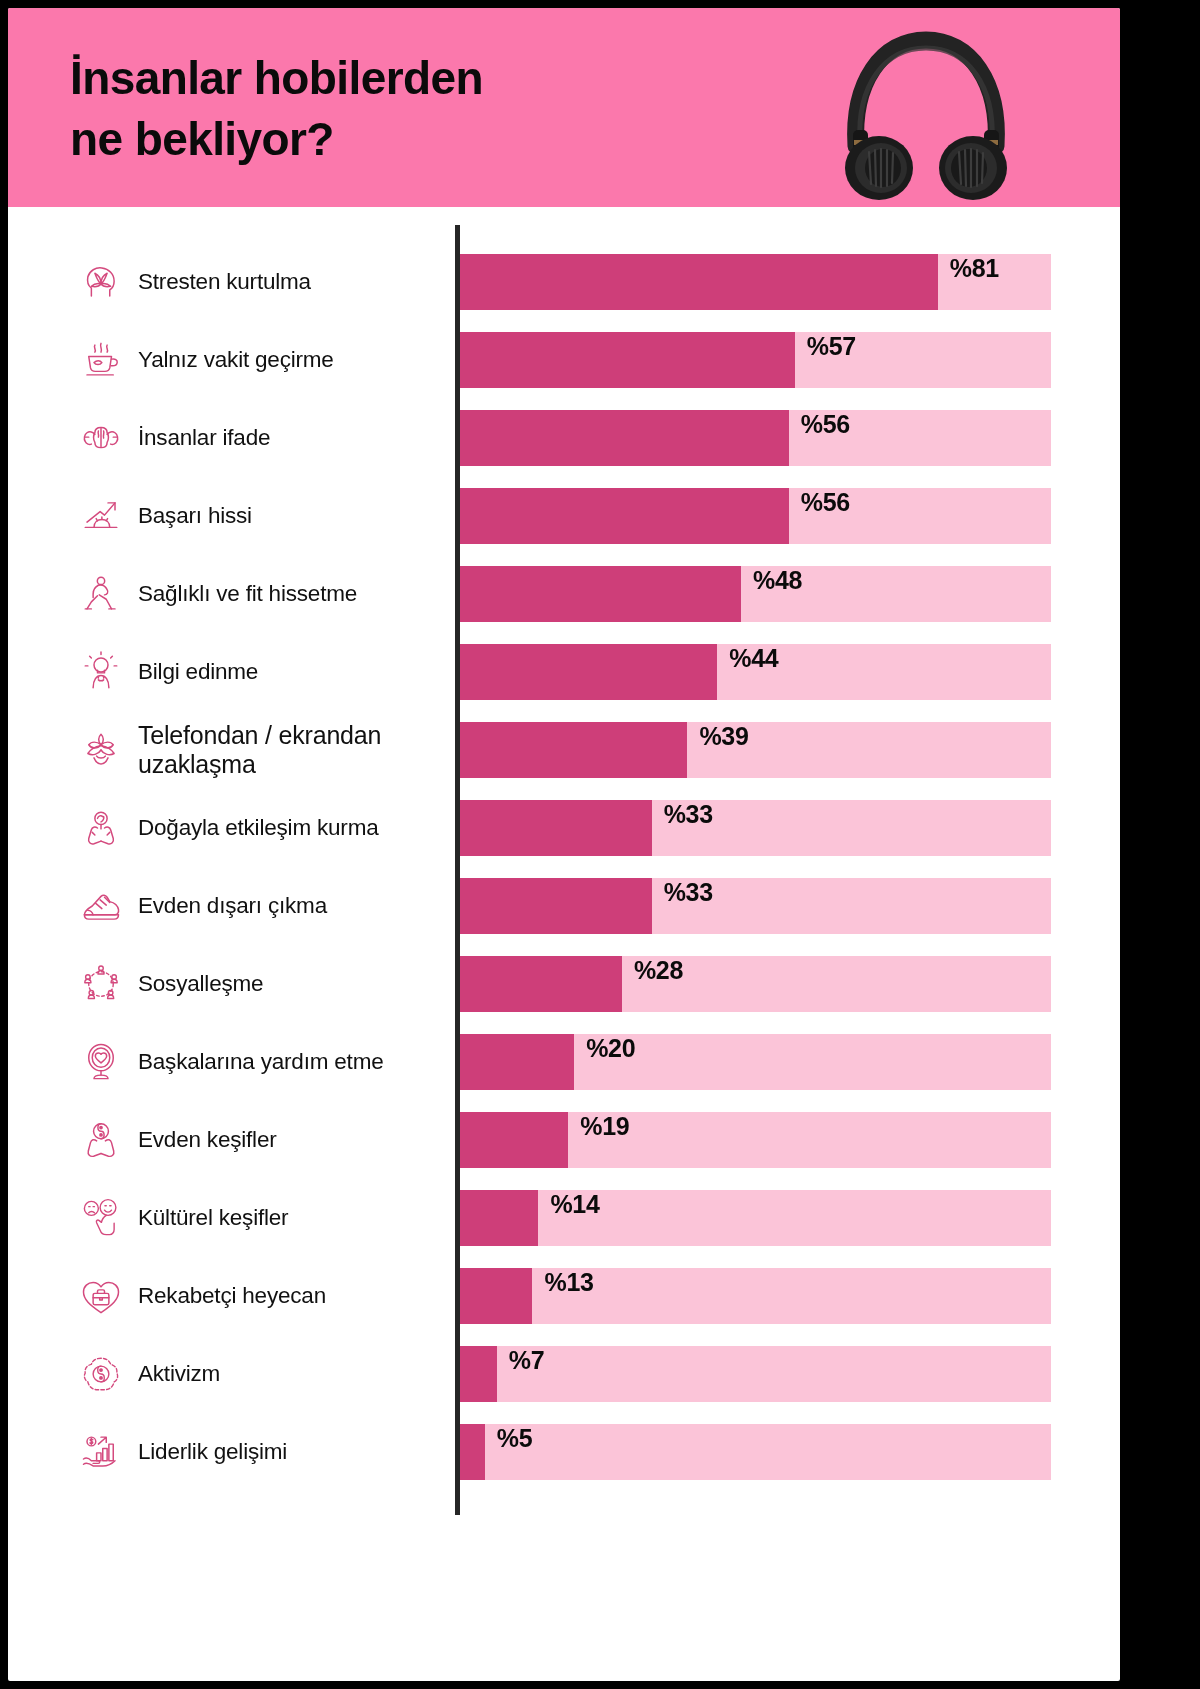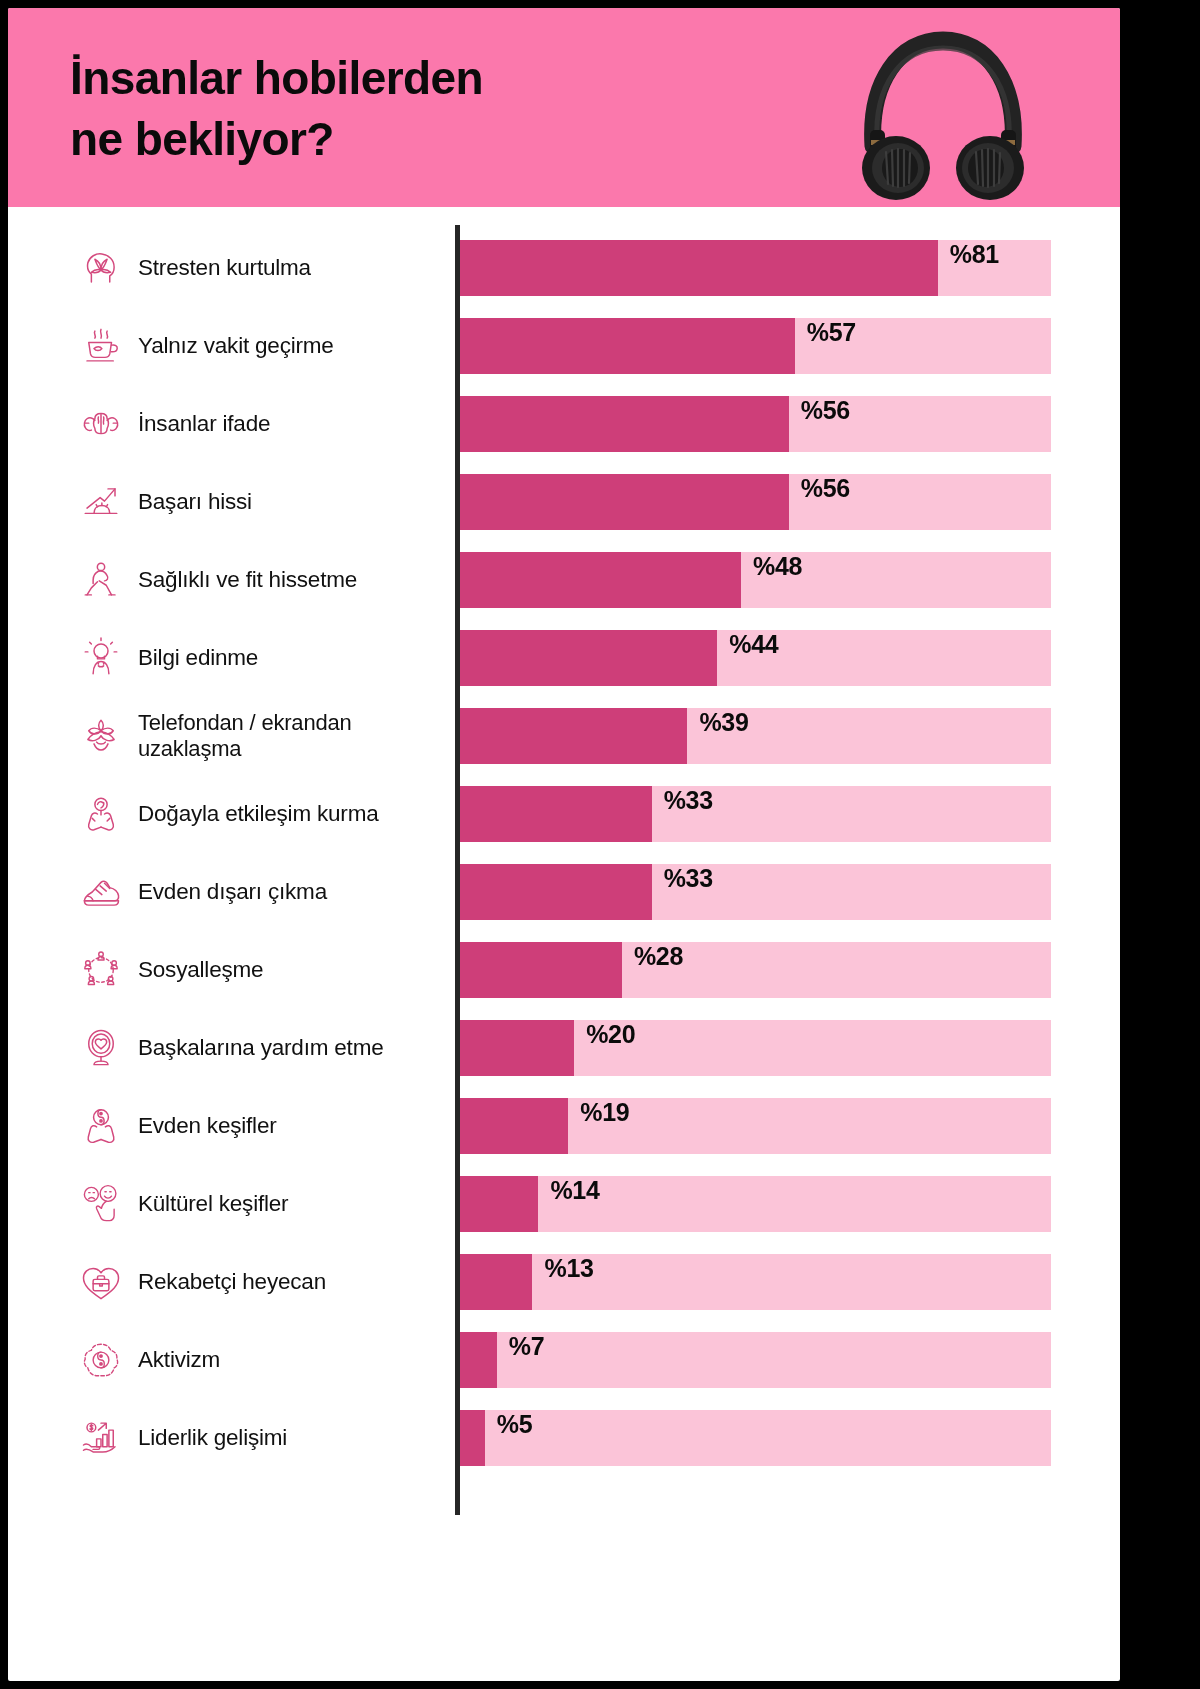--- a/index.html
+++ b/index.html
@@ -29,21 +29,20 @@
     border-radius: 2px;
   }
 
   
   .header {
     position: relative;
     width: 100%;
     height: 199px;
     background: #fb78ac;
     overflow: hidden;
-    padding-left: 17px;
   }
   .header-title {
     position: absolute;
     left: 62px;
     top: 40px;
     width: 640px;
     margin: 0;
     font-size: 46px;
     line-height: 1.32;
     font-weight: 800;
@@ -57,21 +56,21 @@
     position: absolute;
     right: 106px;
     top: 16px;
     width: 176px;
     height: 180px;
   }
 
   
   .chart {
     position: relative;
-    padding-top: 22px;
+    padding-top: 36px;
     height: 1452px;
     box-sizing: border-box;
   }
   .axis-line {
     position: absolute;
     left: 447px;
     top: 18px;
     width: 5px;
     height: 1290px;
     background: #262626;
@@ -107,21 +106,21 @@
     display: block;
   }
   .row-label {
     font-size: 22.5px;
     font-weight: 500;
     color: #111111;
     letter-spacing: -0.2px;
     line-height: 1.16;
   }
   .row-label.two-line {
-    font-size: 22px;
+    font-size: 25px;
     line-height: 1.17;
   }
 
   .bar-cell {
     position: relative;
     flex: 1 1 auto;
     height: 56px;
     margin-right: 69px;
     background: #fbc4d8;
     display: flex;

